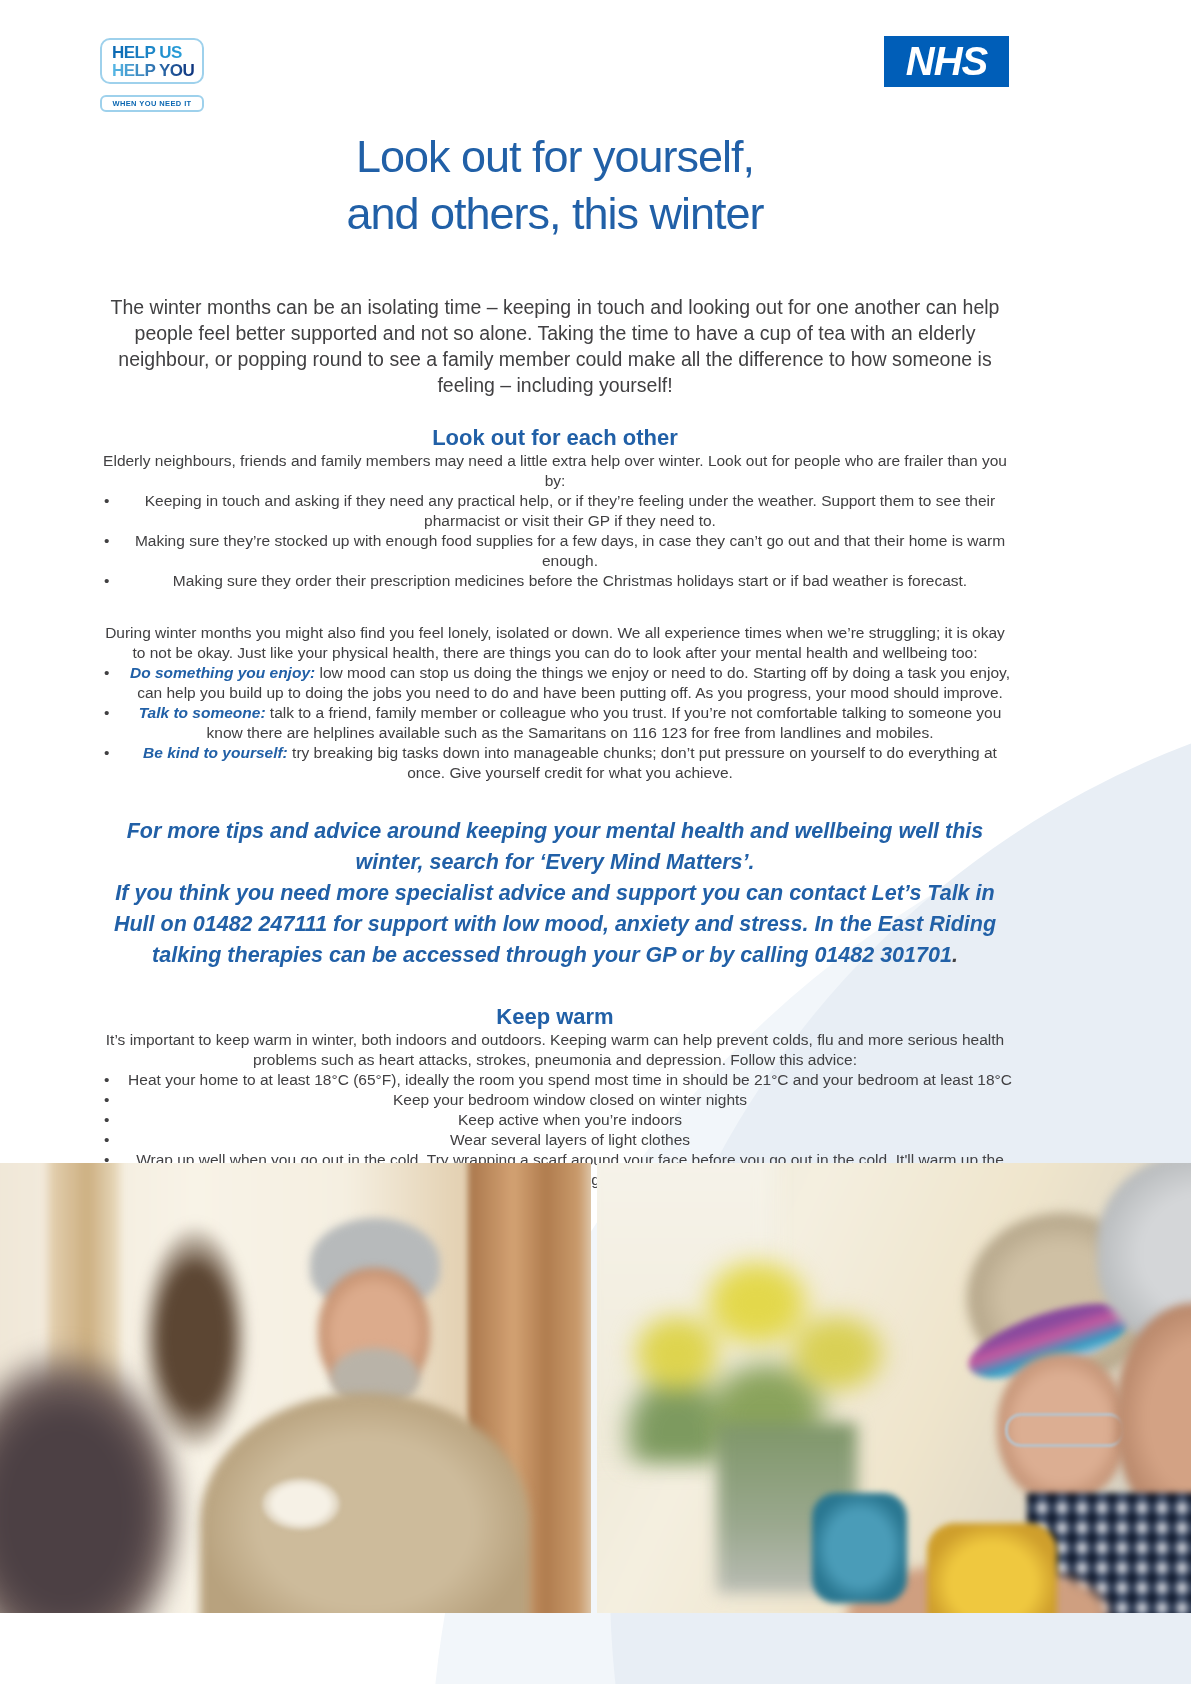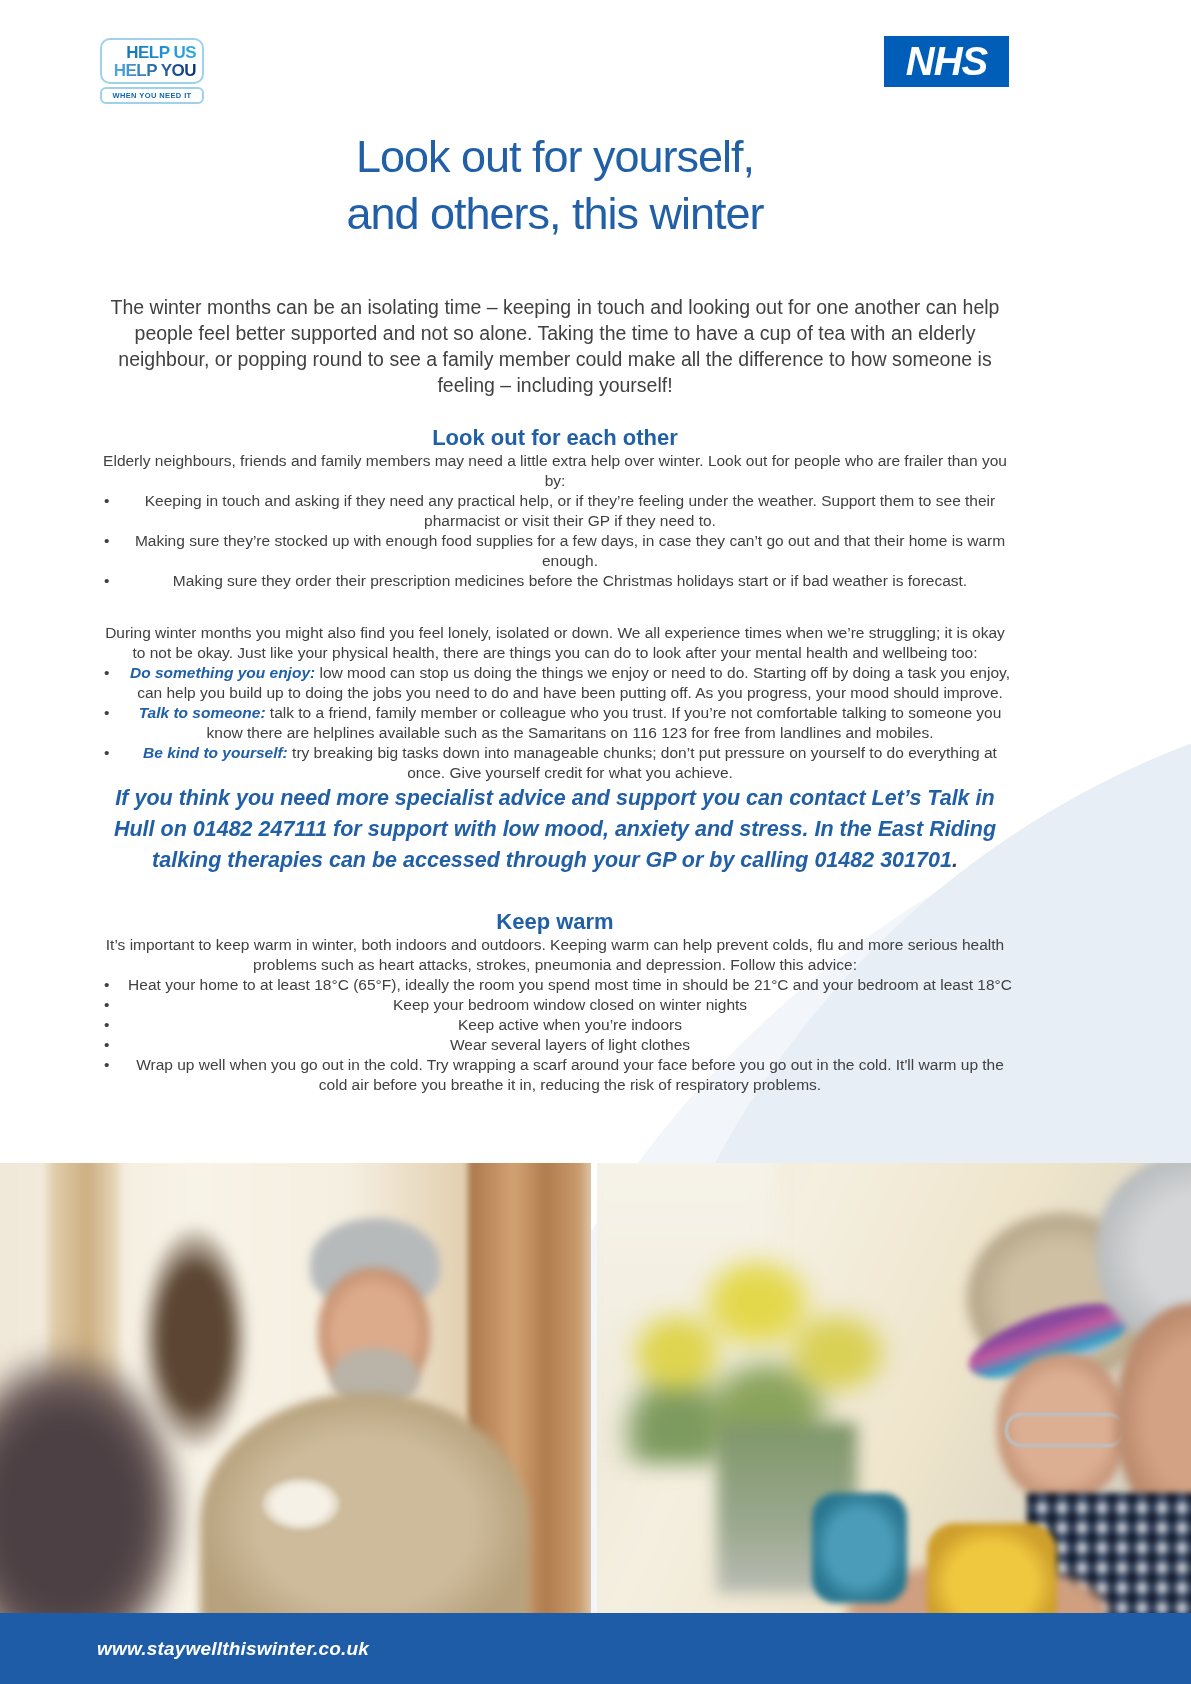--- a/index.html
+++ b/index.html
@@ -6,25 +6,25 @@
   body { font-family:"Liberation Sans","DejaVu Sans",sans-serif; background:#ffffff; }
   .page { position:relative; width:1191px; height:1684px; background:#ffffff; overflow:hidden; }
 
   
   .bg-circle { position:absolute; border-radius:50%; }
   .bg-circle.outer { left:430px; top:740px; width:2100px; height:2100px; background:#f2f6fa; }
   .bg-circle.inner { left:610px; top:685px; width:1800px; height:1800px; background:#e8eef5; }
 
   
   .huhy { position:absolute; left:100px; top:38px; width:104px; z-index:5; }
-  .huhy-main { border:2px solid #9ed1ec; border-radius:10px; background:#fff; padding:4px 6px 2px 3px; text-align:right; }
+  .huhy-main { border:2px solid #9ed1ec; border-radius:10px; background:#fff; padding:4px 6px 2px 10px; text-align:left; }
   .huhy-line { font-weight:bold; font-size:17px; line-height:18px; letter-spacing:-0.5px; }
   .huhy-l1 { background:linear-gradient(90deg,#0b67b2,#2ea9e0); -webkit-background-clip:text; background-clip:text; color:transparent; }
   .huhy-l2 { background:linear-gradient(90deg,#56b8e6,#0b2f7a); -webkit-background-clip:text; background-clip:text; color:transparent; }
-  .huhy-tag { margin-top:3px; border:2px solid #9ed1ec; border-radius:6px; background:#fff; text-align:center; font-size:7.5px; font-weight:bold; color:#0b67b2; letter-spacing:0.4px; padding:2px 1px; }
+  .huhy-tag { margin-top:11px; border:2px solid #9ed1ec; border-radius:6px; background:#fff; text-align:center; font-size:7.5px; font-weight:bold; color:#0b67b2; letter-spacing:0.4px; padding:2px 1px; }
 
   .nhs-logo { position:absolute; left:884px; top:36px; width:125px; height:51px; background:#005eb8; color:#ffffff; display:flex; align-items:center; justify-content:center; font-weight:bold; font-style:italic; font-size:40px; letter-spacing:-1px; z-index:5; }
 
   
   .col { position:absolute; left:97px; top:0; width:916px; z-index:3;text-align:center; }
   .doc-title { margin-top:128px; font-size:45px; line-height:57px; letter-spacing:-1px; color:#2160a7; font-weight:400; }
   .intro { margin-top:52px; font-size:19.5px; line-height:26px; color:#414042; }
 
   .sec-heading { font-size:22px; font-weight:bold; color:#2160a7; }
   .h1a { margin-top:27px; }
@@ -148,20 +148,21 @@
       <li>Making sure they order their prescription medicines before the Christmas holidays start or if bad weather is forecast.</li>
     </ul>
 
     <p class="body-txt gap-para">During winter months you might also find you feel lonely, isolated or down. We all experience times when we’re struggling; it is okay to not be okay. Just like your physical health, there are things you can do to look after your mental health and wellbeing too:</p>
     <ul class="blist">
       <li><span class="blue-lead">Do something you enjoy:</span><span> low mood can stop us doing the things we enjoy or need to do. Starting off by doing a task you enjoy, can help you build up to doing the jobs you need to do and have been putting off. As you progress, your mood should improve.</span></li>
       <li><span class="blue-lead">Talk to someone:</span><span> talk to a friend, family member or colleague who you trust. If you’re not comfortable talking to someone you know there are helplines available such as the Samaritans on 116 123 for free from landlines and mobiles.</span></li>
       <li><span class="blue-lead">Be kind to yourself:</span><span> try breaking big tasks down into manageable chunks; don’t put pressure on yourself to do everything at once. Give yourself credit for what you achieve.</span></li>
     </ul>
 
+    <p class="callout c1">For more tips and advice around keeping your mental health and wellbeing well this winter, search for ‘Every Mind Matters’.</p>
 
     <p class="callout c2"><span>If you think you need more specialist advice and support you can contact Let’s Talk in Hull on 01482 247111 for support with low mood, anxiety and stress. In the East Riding talking therapies can be accessed through your GP or by calling 01482 301701</span><span class="dark-dot">.</span></p>
 
     <h2 class="sec-heading h2a">Keep warm</h2>
     <p class="body-txt">It’s important to keep warm in winter, both indoors and outdoors. Keeping warm can help prevent colds, flu and more serious health problems such as heart attacks, strokes, pneumonia and depression. Follow this advice:</p>
     <ul class="blist">
       <li>Heat your home to at least 18°C (65°F), ideally the room you spend most time in should be 21°C and your bedroom at least 18°C</li>
       <li>Keep your bedroom window closed on winter nights</li>
       <li>Keep active when you’re indoors</li>
       <li>Wear several layers of light clothes</li>
@@ -192,17 +193,14 @@
     <div class="pr-woman-face"></div>
     <div class="pr-glasses"></div>
     <div class="pr-man-hair"></div>
     <div class="pr-man-face"></div>
     <div class="pr-shirt"></div>
     <div class="pr-hands"></div>
     <div class="pr-mug-teal"></div>
     <div class="pr-mug-yellow"></div>
   </div>
 
-  <div class="footer">
-    <span class="footer-url">www.staywellthiswinter.co.uk</span>
-  </div>
 
 </div>
 
 </body></html>

